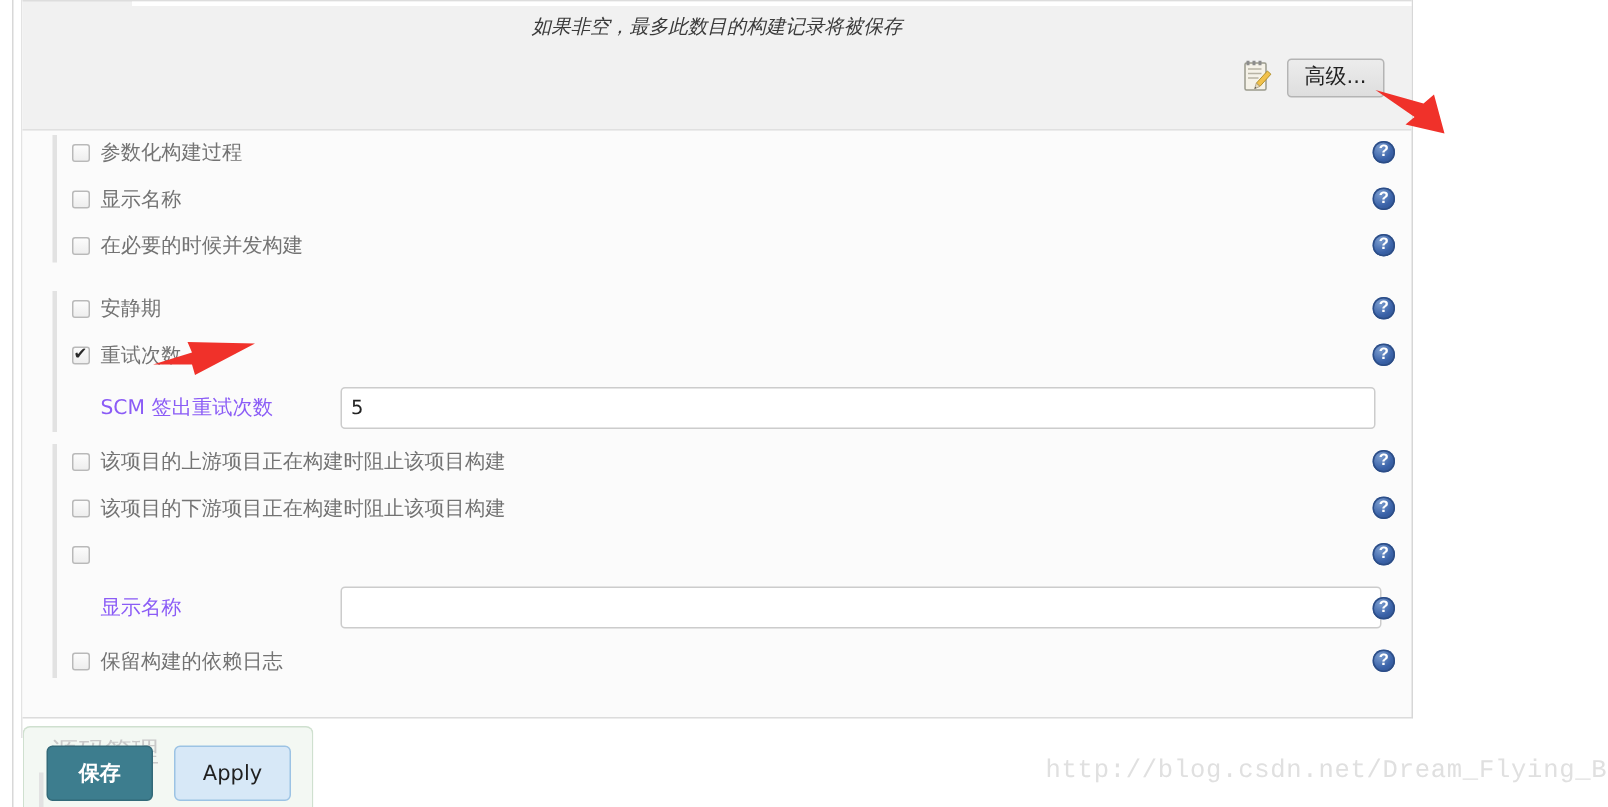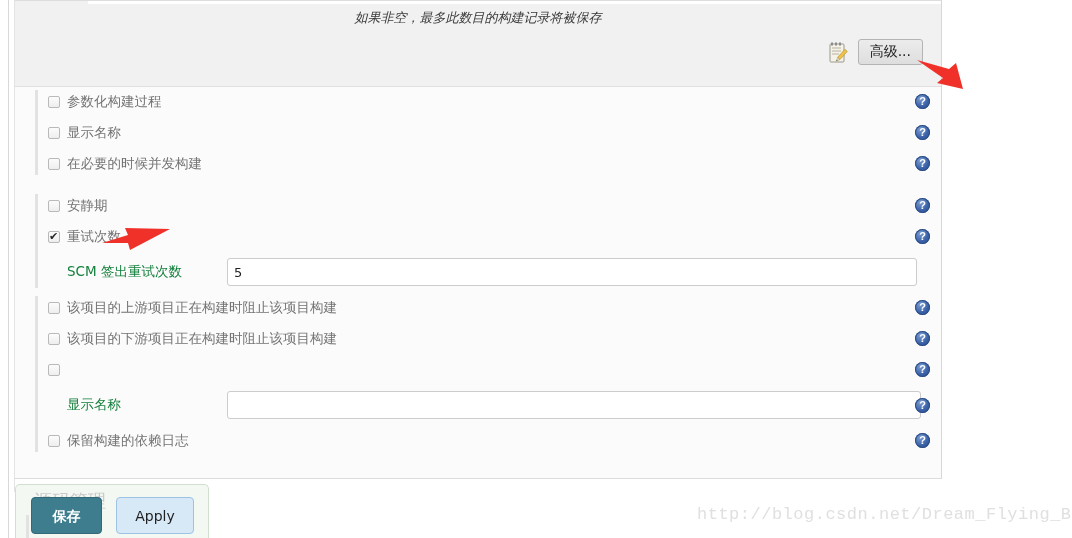--- a/index.html
+++ b/index.html
@@ -80,21 +80,21 @@
     color: #3a3a3a;
     font-family: "DejaVu Sans", "Liberation Sans", sans-serif;
     font-style: italic;
   }
 
   
   .advanced-row {
     position: absolute;
     right: 18px; top: 38px;
     display: flex;
-    align-items: flex-end;
+    align-items: flex-start;
     gap: 8px;
   }
   .notepad-icon {
     width: 24px; height: 24px;
     position: relative;
     display: inline-block;
   }
   .adv-button {
     background: linear-gradient(#ececec, #dedede);
     border: 1px solid #b4b4b4;
@@ -165,21 +165,21 @@
   .field-row {
     position: relative;
     height: 40px;
     display: flex;
     align-items: center;
   }
   .field-label {
     position: absolute;
     left: 52px;
     font-size: 13.5px;
-    color: #15803d;
+    color: #8b5cf6;
     font-family: "DejaVu Sans", "Liberation Sans", sans-serif;
   }
   .field-input {
     position: absolute;
     left: 212px;
     width: 690px;
     height: 28px;
     box-sizing: border-box;
     background: #ffffff;
     border: 1px solid #cccccc;

